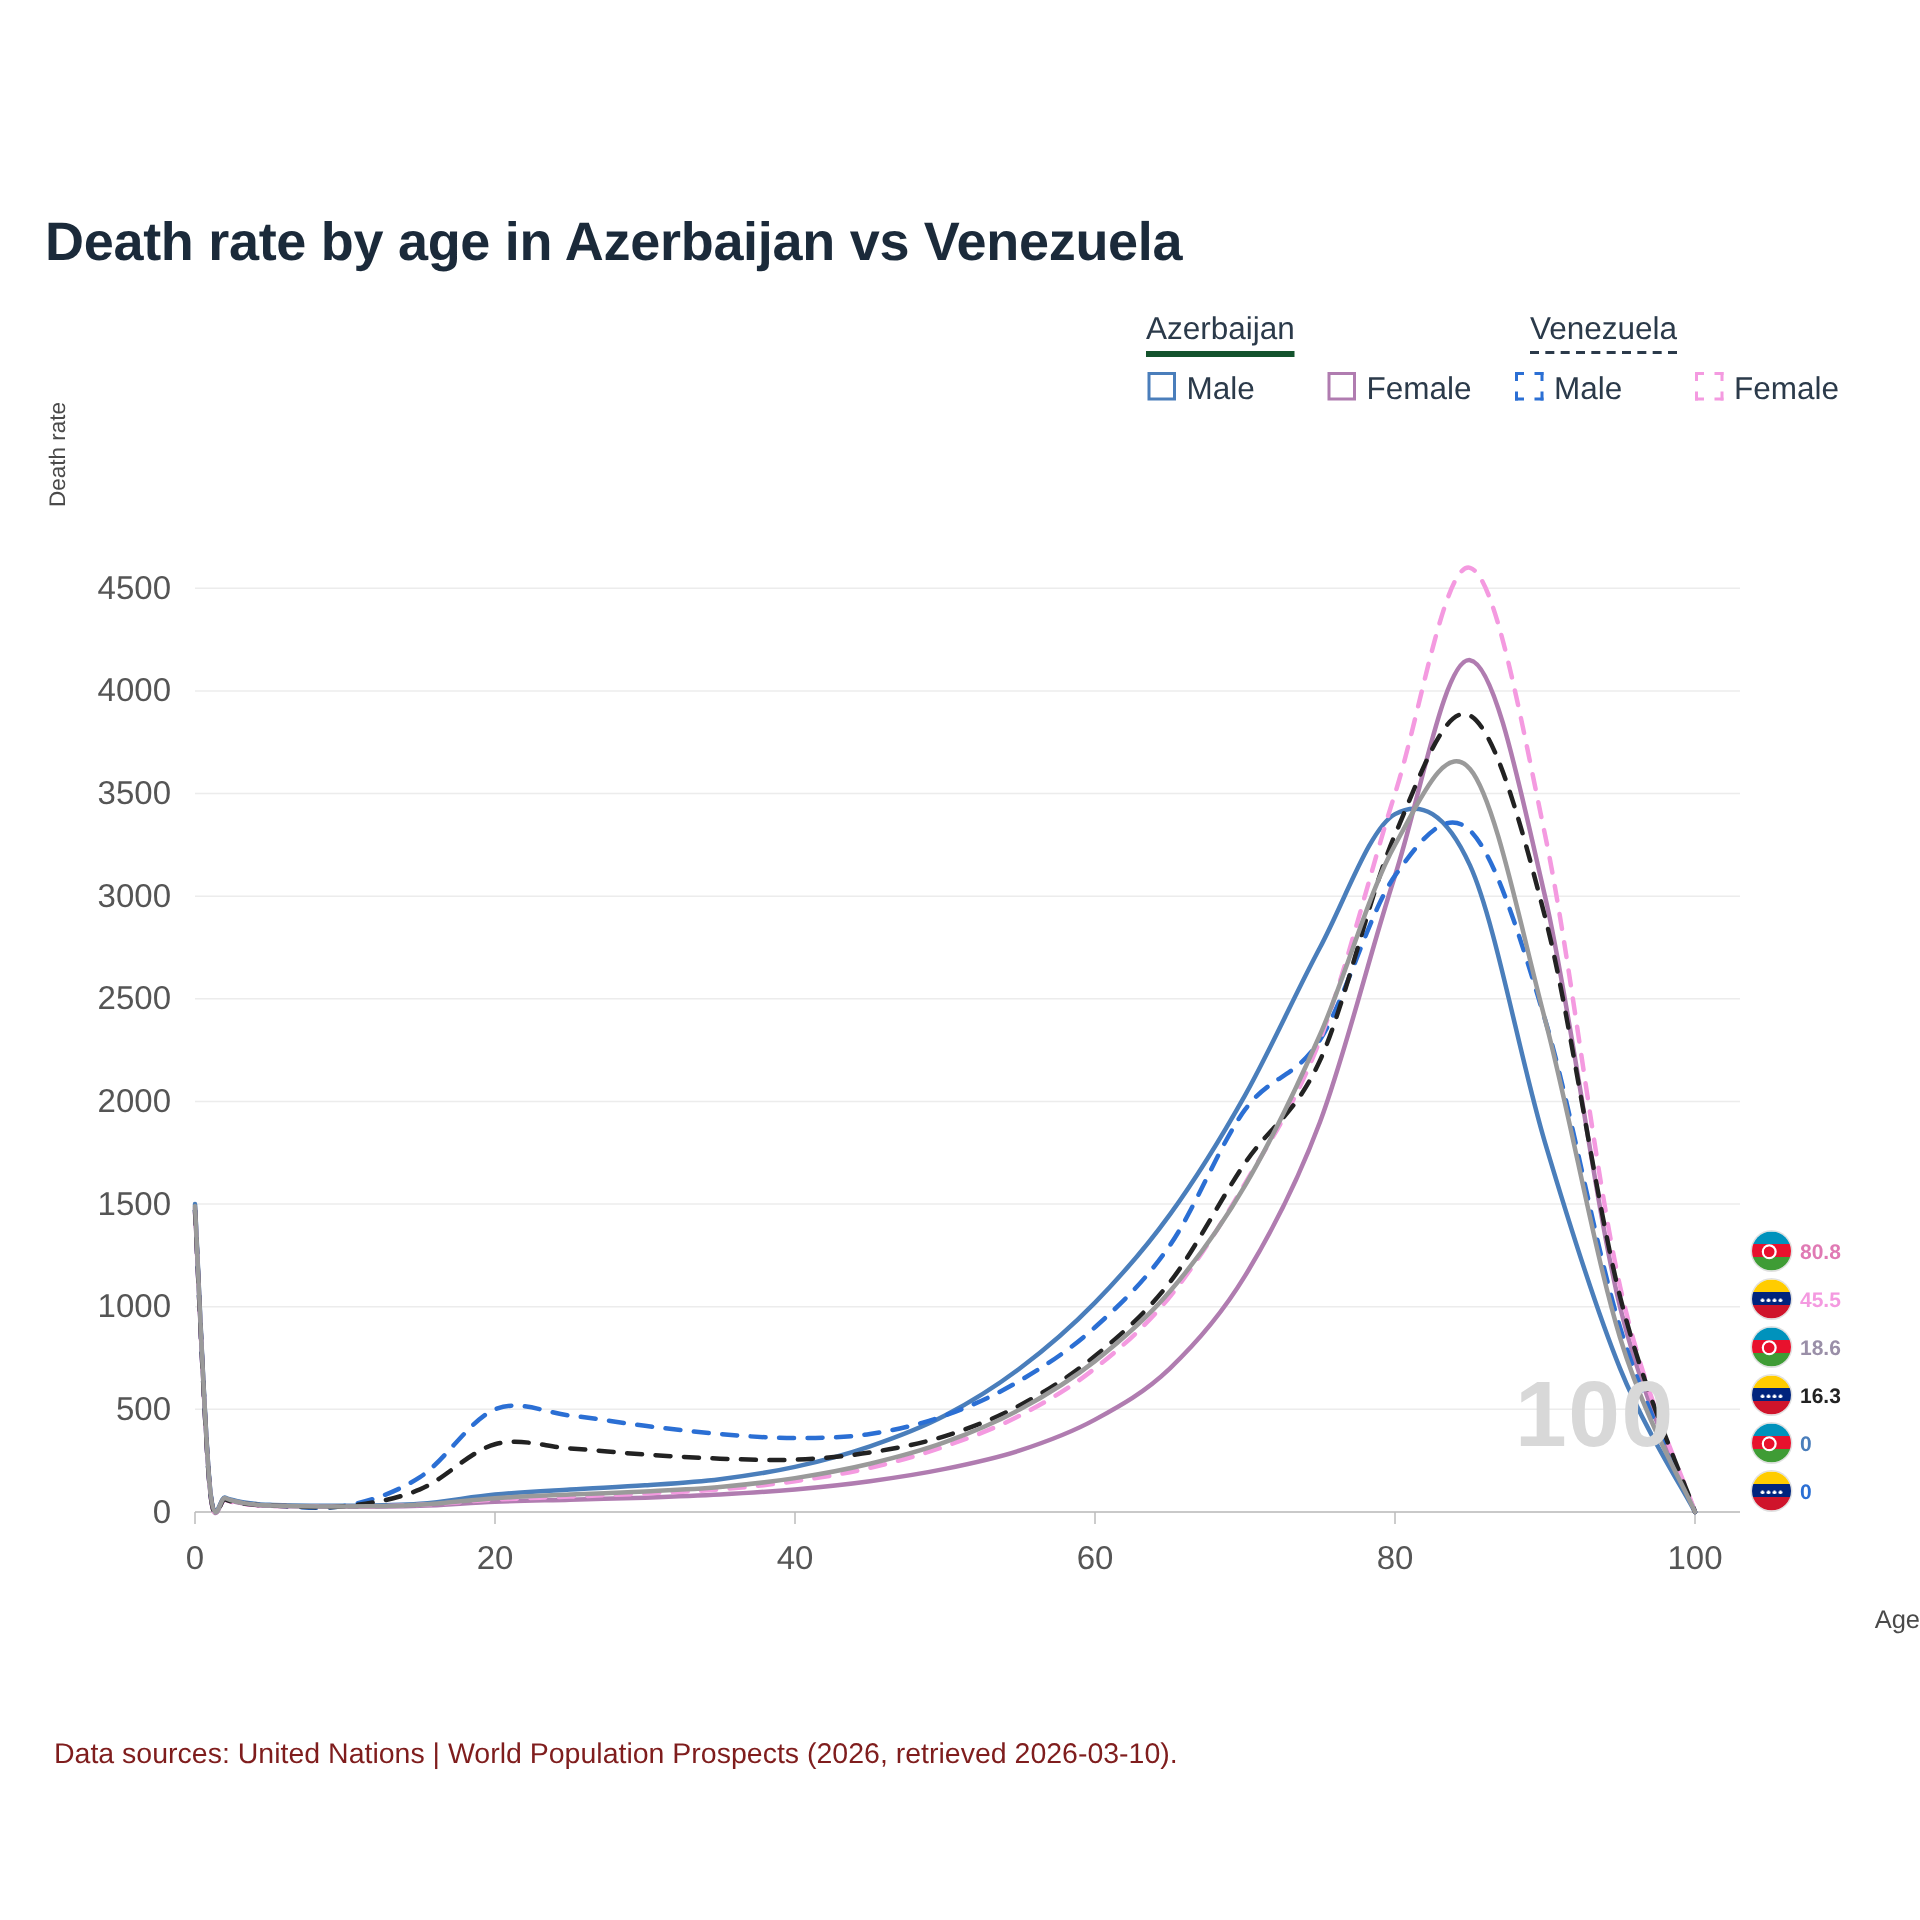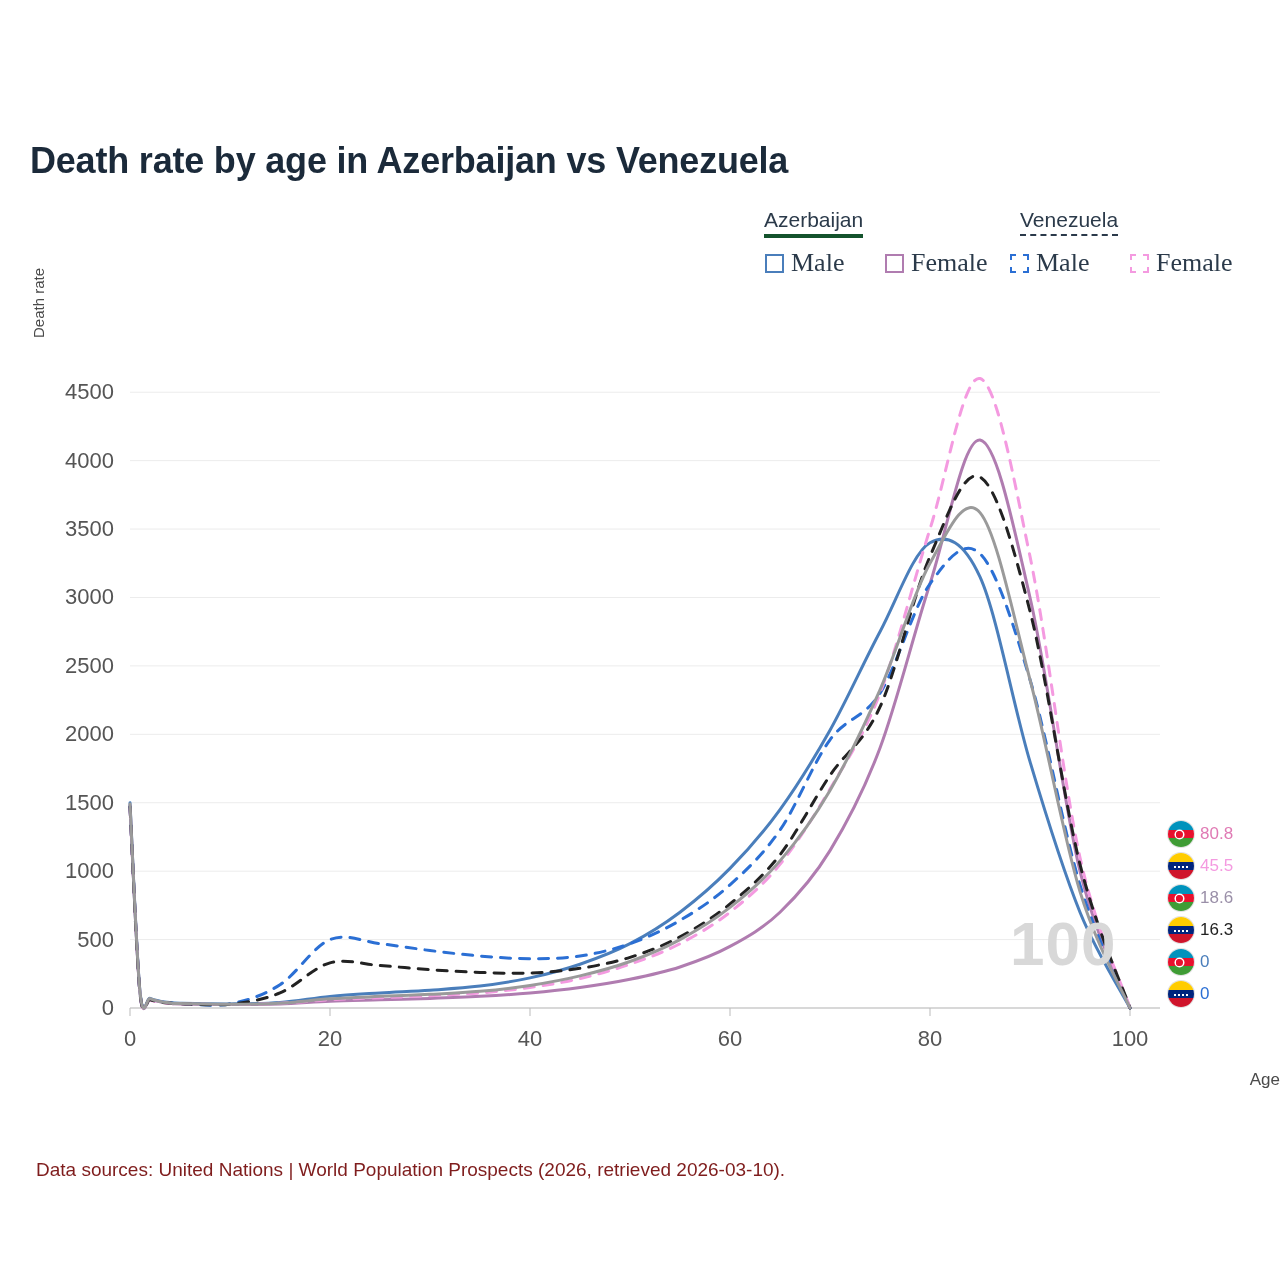--- a/index.html
+++ b/index.html
@@ -47,25 +47,24 @@
   .legend-group-title.dashed {
     border-bottom: 2px dashed #2b3a4a;
     text-align: center;
   }
   .legend-g1 { left: 9px; top: 0px; }
   .legend-g2 { left: 265px; top: 0px; }
   .legend-item {
     position: absolute;
     top: 40px;
     display: flex;
-    align-items: center;
+    align-items: flex-start;
     gap: 7px;
-    font-size: 26px;
+    font-size: 21px;
     color: #2b3a4a;
-    font-family: Liberation Serif, serif;
   }
   .legend-swatch {
     width: 19px;
     height: 19px;
     box-sizing: border-box;
     background: transparent;
   }
   .li-1 { left: 10px; }
   .li-2 { left: 130px; }
   .li-3 { left: 255px; }
@@ -152,22 +151,22 @@
   .flag-ve::after {
     content: "";
     position: absolute;
     left: 5px; top: 12px;
     width: 16px; height: 3px;
     border-radius: 2px;
     background: radial-gradient(circle, #fff 40%, transparent 41%) repeat-x;
     background-size: 4px 4px;
   }
   .ep-val {
-    font-size: 17px;
-    font-weight: normal;
+    font-size: 14px;
+    font-weight: bold;
   }
   .footer {
     position: absolute;
     left: 36px;
     top: 1105px;
     font-size: 19px;
     color: #7f1d1d;
     line-height: 1.75;
   }
 </style>

